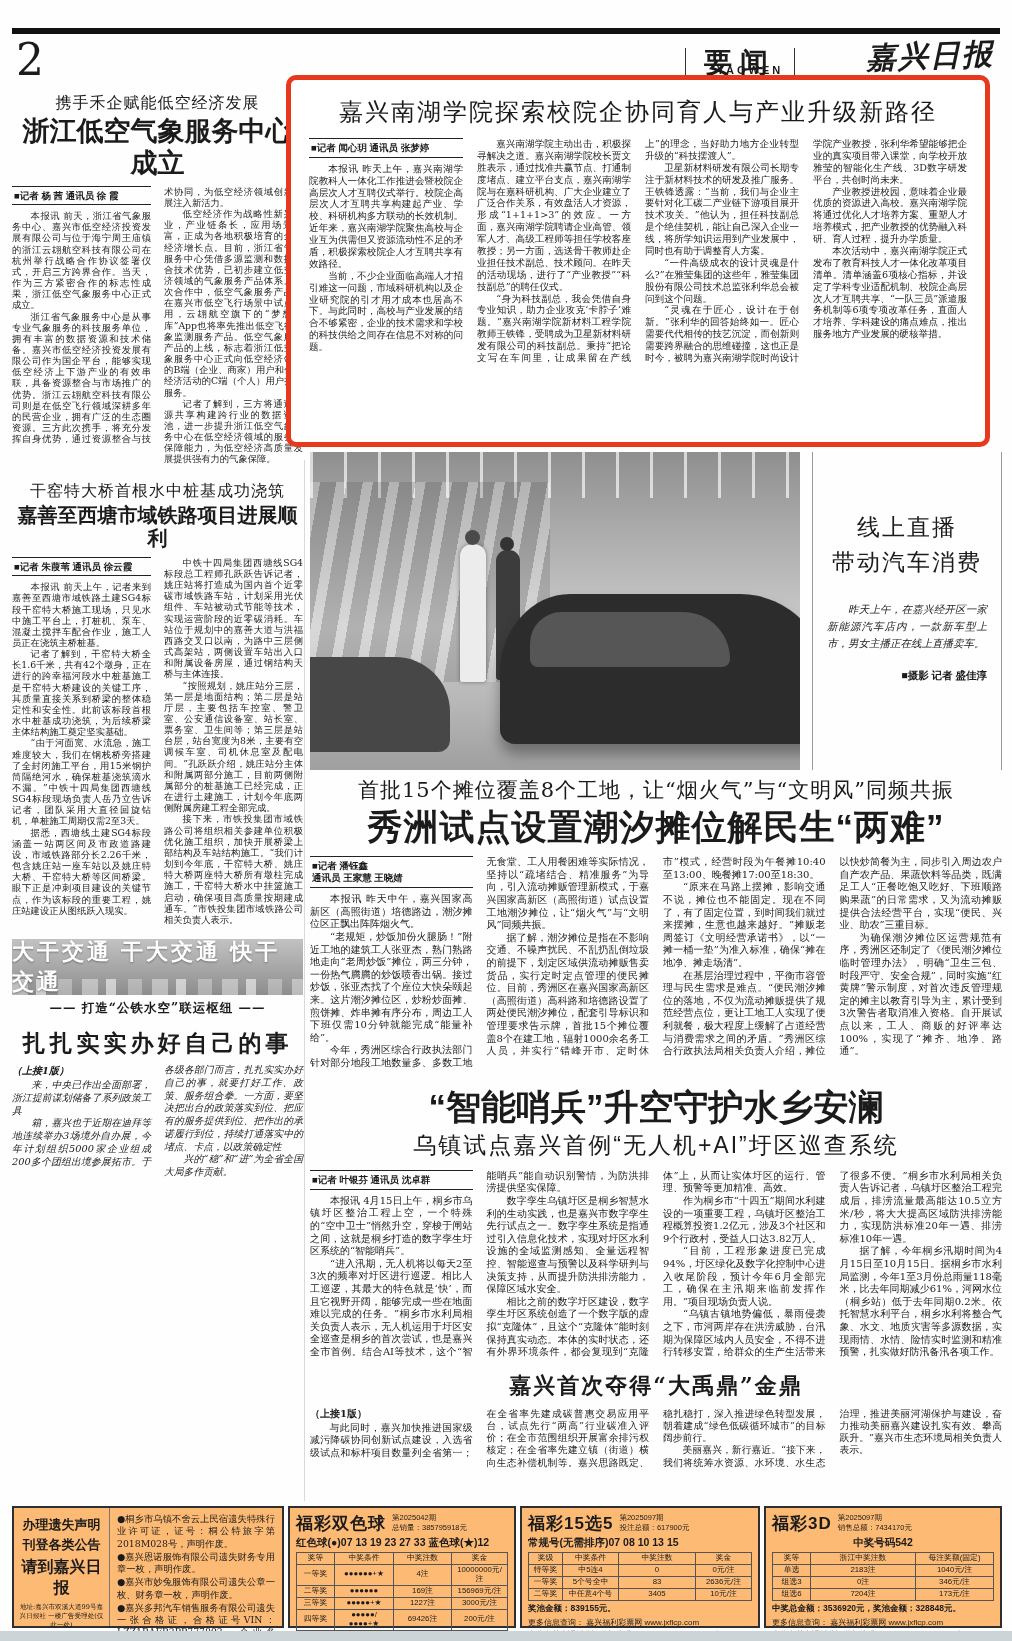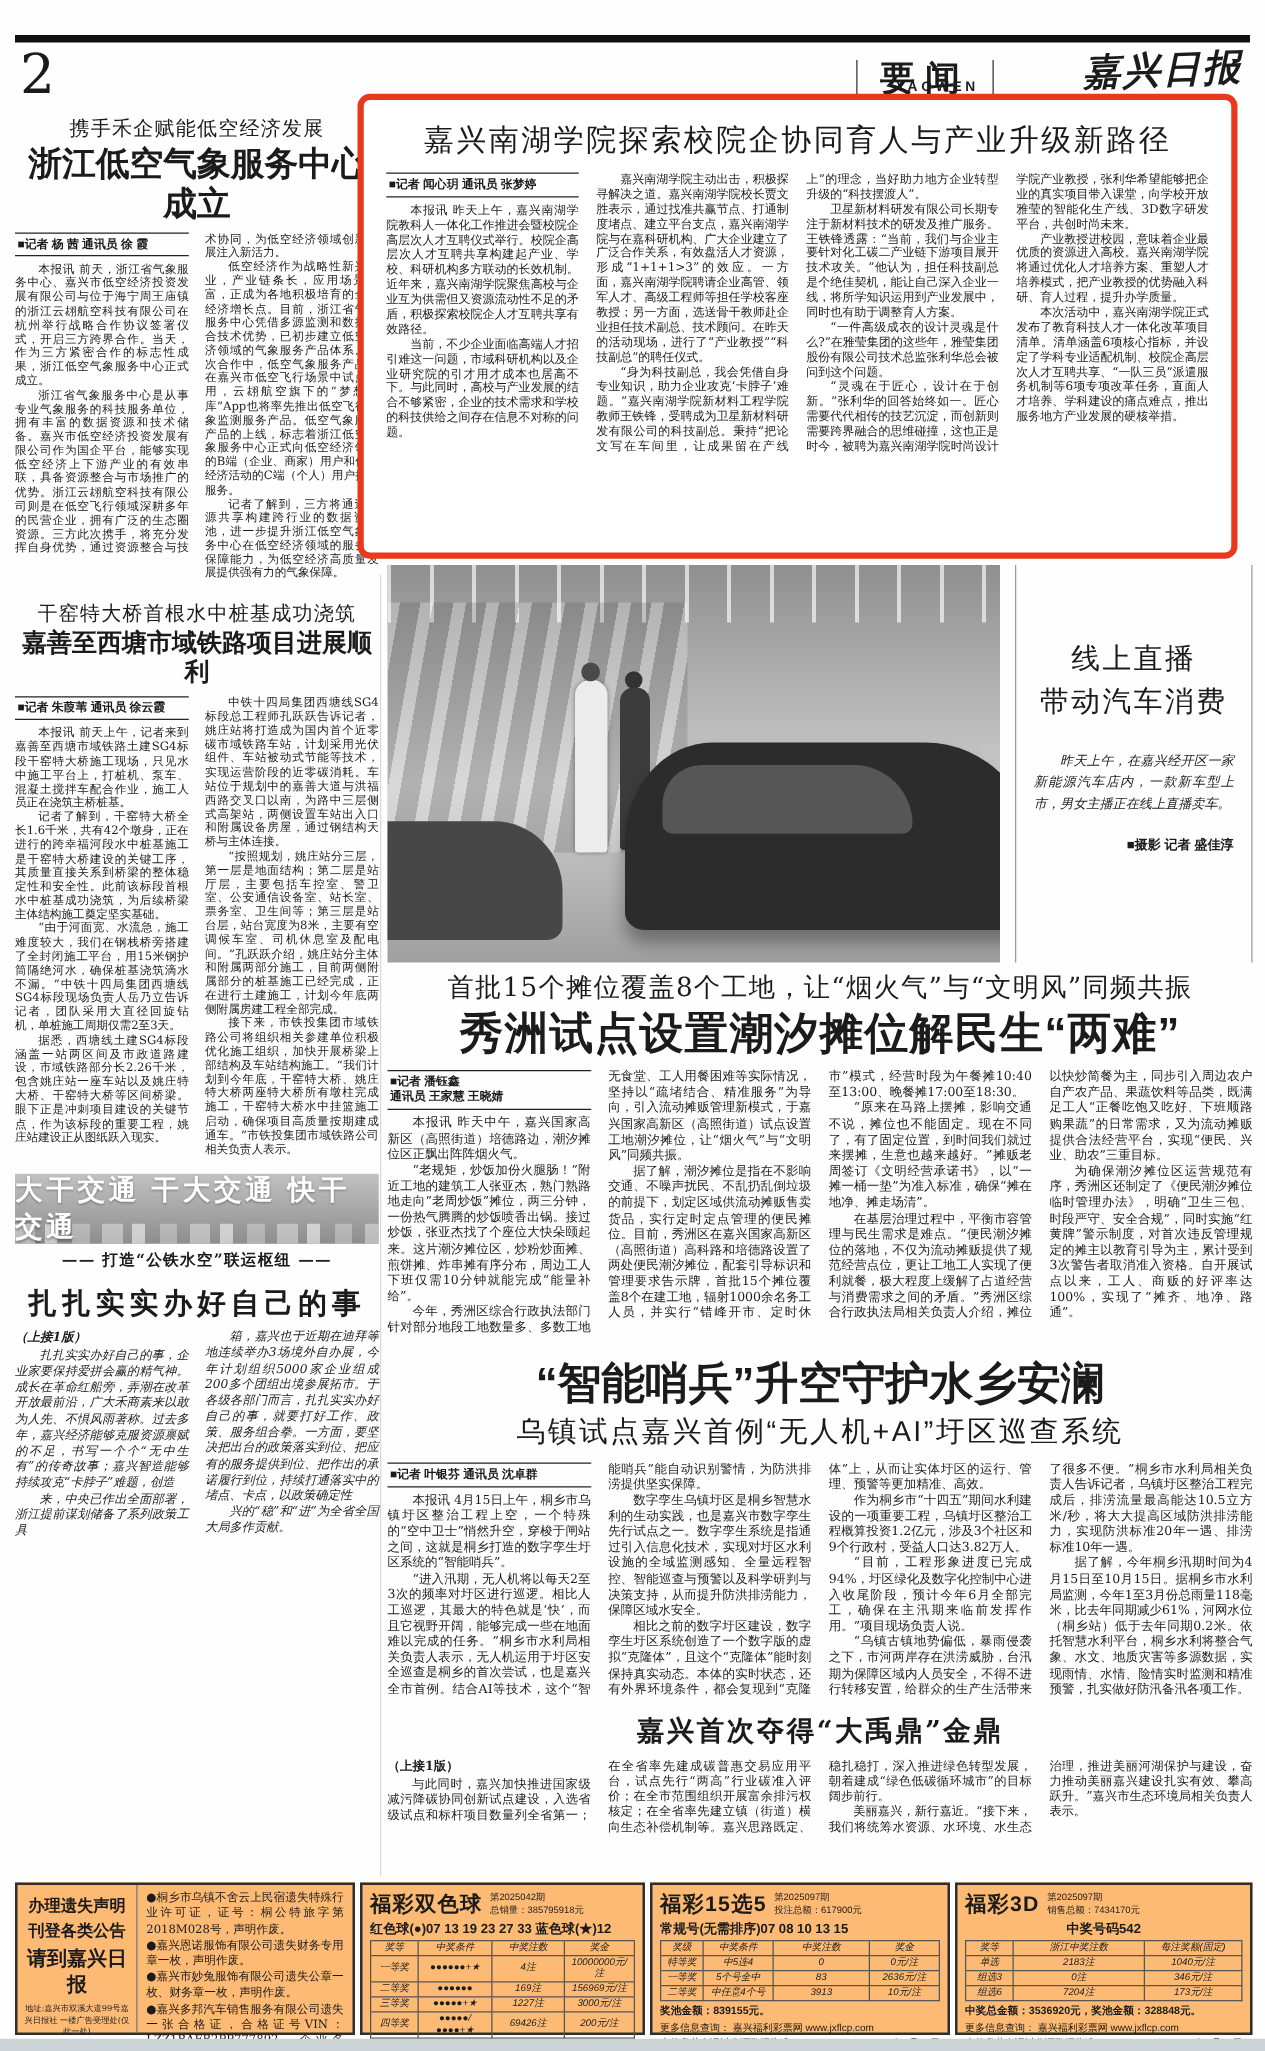--- a/index.html
+++ b/index.html
@@ -96,21 +96,21 @@
   .lot{padding:4px 6px;box-sizing:border-box;font-family:"Liberation Sans",sans-serif;}
   .lot-ssq{left:276px;width:228px;}
   .lot-15{left:508px;width:240px;}
   .lot-3d{left:752px;width:238px;}
   .lot-head{display:flex;align-items:flex-start;gap:6px;}
   .lot-title{font-size:17px;font-weight:900;letter-spacing:1px;white-space:nowrap;}
   .lot-issue{font-size:7.5px;line-height:1.3;padding-top:1px;}
   .lot-nums{font-size:10.5px;font-weight:bold;margin:1px 0 2px;white-space:nowrap;}
   .l-table{display:grid;border-top:1px solid #555;border-left:1px solid #555;}
   .l-table .t-cell{border-right:1px solid #555;border-bottom:1px solid #555;font-size:7.8px;line-height:1.15;
-                   padding:1px 2px;display:flex;align-items:center;justify-content:center;text-align:center;min-height:8px;font-style:italic;}
+                   padding:1px 2px;display:flex;align-items:center;justify-content:center;text-align:center;min-height:8px;}
   .ssq-grid{grid-template-columns:38px 1fr 58px 56px;}
   .l15-grid{grid-template-columns:34px 56px 1fr 56px;}
   .l3d-grid{grid-template-columns:38px 1fr 78px;}
   .lot-pool{font-size:8.5px;font-weight:bold;margin-top:2px;}
   .lot-foot{font-size:8px;margin-top:1px;display:flex;justify-content:space-between;}
   .lot-query{font-size:8px;margin-top:2px;}
   
   .vrule{position:absolute;left:304px;top:460px;bottom:140px;width:1px;background:#d9d9d9;}
   .bottom-strip{position:absolute;left:0;right:0;bottom:0;height:10px;background:#ccd4d8;}
 </style>
@@ -162,21 +162,20 @@
     <div class="banner">
       <span class="banner-text">大干交通 干大交通 快干交通</span>
       <span class="skyline"></span>
     </div>
     <div class="slogan">—— 打造“公铁水空”联运枢纽 ——</div>
 
     <section class="art-zha">
       <h2 class="hl">扎扎实实办好自己的事</h2>
       <div class="cols c2 bt">
         <div class="note">（上接1版）</div>
-      <p>扎扎实实办好自己的事，企业家要保持爱拼会赢的精气神。成长在革命红船旁，弄潮在改革开放最前沿，广大禾商素来以敢为人先、不惧风雨著称。过去多年，嘉兴经济能够克服资源禀赋的不足，书写一个个“无中生有”的传奇故事；嘉兴智造能够持续攻克“卡脖子”难题，创造</p>
           <p>来，中央已作出全面部署，浙江提前谋划储备了系列政策工具</p>
           <p>箱，嘉兴也于近期在迪拜等地连续举办3场境外自办展，今年计划组织5000家企业组成200多个团组出境参展拓市。于各级各部门而言，扎扎实实办好自己的事，就要打好工作、政策、服务组合拳。一方面，要坚决把出台的政策落实到位、把应有的服务提供到位、把作出的承诺履行到位，持续打通落实中的堵点、卡点，以政策确定性</p>
           <p>兴的“稳”和“进”为全省全国大局多作贡献。</p>
         </div>
     </section>
   </div>
 
   <section class="red-box">
     <div class="subhl">嘉兴南湖学院探索校院企协同育人与产业升级新路径</div>
     <div class="cols c4 bt">
@@ -337,21 +336,21 @@
           <div class="t-cell">特等奖</div>
           <div class="t-cell">中5连4</div>
           <div class="t-cell">0</div>
           <div class="t-cell">0元/注</div>
           <div class="t-cell">一等奖</div>
           <div class="t-cell">5个号全中</div>
           <div class="t-cell">83</div>
           <div class="t-cell">2636元/注</div>
           <div class="t-cell">二等奖</div>
           <div class="t-cell">中任意4个号</div>
-          <div class="t-cell">3913</div>
+          <div class="t-cell">3405</div>
           <div class="t-cell">10元/注</div>
         </div>
       <div class="lot-pool">奖池金额：839155元。</div>
       <div class="lot-query">更多信息查询： 嘉兴福利彩票网 www.jxflcp.com</div>
       <div class="lot-foot">
         <span>本信息若有误以公证数据为准</span>
         <span>2025年4月17日</span>
       </div>
     </div>
 

